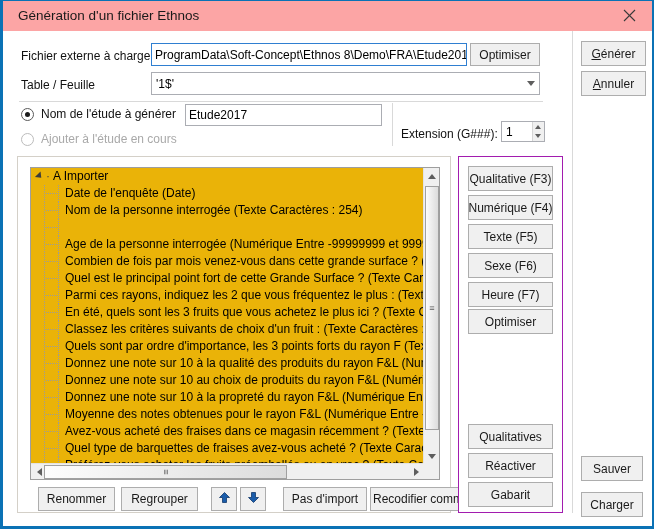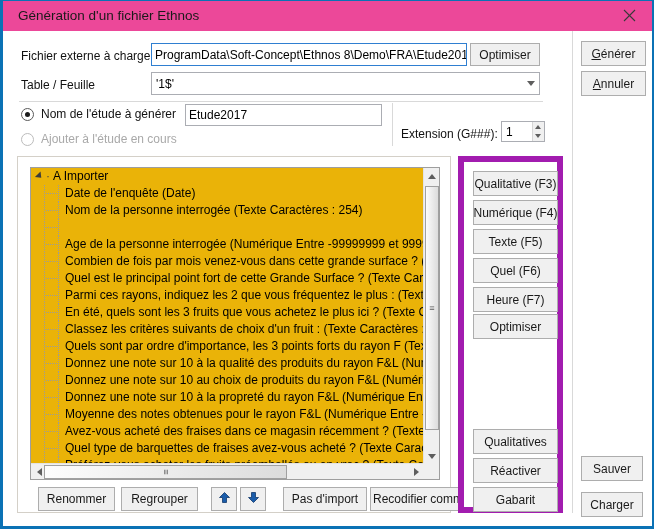--- a/index.html
+++ b/index.html
@@ -21,21 +21,21 @@
     border-bottom-width: 3px;
     border-left-width: 3px;
     border-right-width: 2px;
     border-top-width: 1px;
   }
   
   #titlebar {
     position: absolute;
     left: 0; top: 0;
     width: 649px; height: 30px;
-    background: #ec4899;
+    background: #fca5a5;
   }
   #title-text {
     position: absolute;
     left: 15px; top: 7px;
     font-size: 13.5px;
     color: #1a1a1a;
     white-space: nowrap;
   }
   #close-btn {
     position: absolute;
@@ -281,21 +281,21 @@
   .tri-up { border-left: 4px solid transparent; border-right: 4px solid transparent; border-bottom: 5px solid #5e5e5e;}
   .tri-down { border-left: 4px solid transparent; border-right: 4px solid transparent; border-top: 5px solid #5e5e5e;}
   .tri-left { border-top: 4px solid transparent; border-bottom: 4px solid transparent; border-right: 5px solid #5e5e5e;}
   .tri-right { border-top: 4px solid transparent; border-bottom: 4px solid transparent; border-left: 5px solid #5e5e5e;}
 
   
   #typebox {
     position: absolute;
     left: 455px; top: 155px;
     width: 105px; height: 357px;
-    border: 6px solid #a21caf;
+    border: 1px solid #a21caf;
     background: #ffffff;
   }
   #rightcol-sep {
     position: absolute;
     left: 569px; top: 30px;
     width: 1px; height: 482px;
     background: #d9d9d9;
   }
   .arrowbtn {
     position: absolute;
@@ -455,21 +455,21 @@
     </div>
     <div class="btn" style="left:265px; top:330px; width:84px; height:24px;">Pas d'import</div>
     <div class="btn" style="left:352px; top:330px; width:116px; height:24px;">Recodifier comme ...</div>
   </div>
 
   <div id="typebox">
     <div id="type-buttons">
         <div class="btn" style="left: 9px; top: 9px; width: 85px; height: 25px;">Qualitative (F3)</div>
         <div class="btn" style="left: 9px; top: 38px; width: 85px; height: 25px;">Numérique (F4)</div>
         <div class="btn" style="left: 9px; top: 67px; width: 85px; height: 25px;">Texte (F5)</div>
-        <div class="btn" style="left: 9px; top: 96px; width: 85px; height: 25px;">Quel (F6)</div>
+        <div class="btn" style="left: 9px; top: 96px; width: 85px; height: 25px;">Sexe (F6)</div>
         <div class="btn" style="left: 9px; top: 125px; width: 85px; height: 25px;">Heure (F7)</div>
       </div>
     <div class="btn" style="left:9px; top:152px; width:85px; height:25px;">Optimiser</div>
     <div id="lower-type-buttons">
         <div class="btn" style="left: 9px; top: 267px; width: 85px; height: 25px;">Qualitatives</div>
         <div class="btn" style="left: 9px; top: 296px; width: 85px; height: 25px;">Réactiver</div>
         <div class="btn" style="left: 9px; top: 325px; width: 85px; height: 25px;">Gabarit</div>
       </div>
   </div>
 

